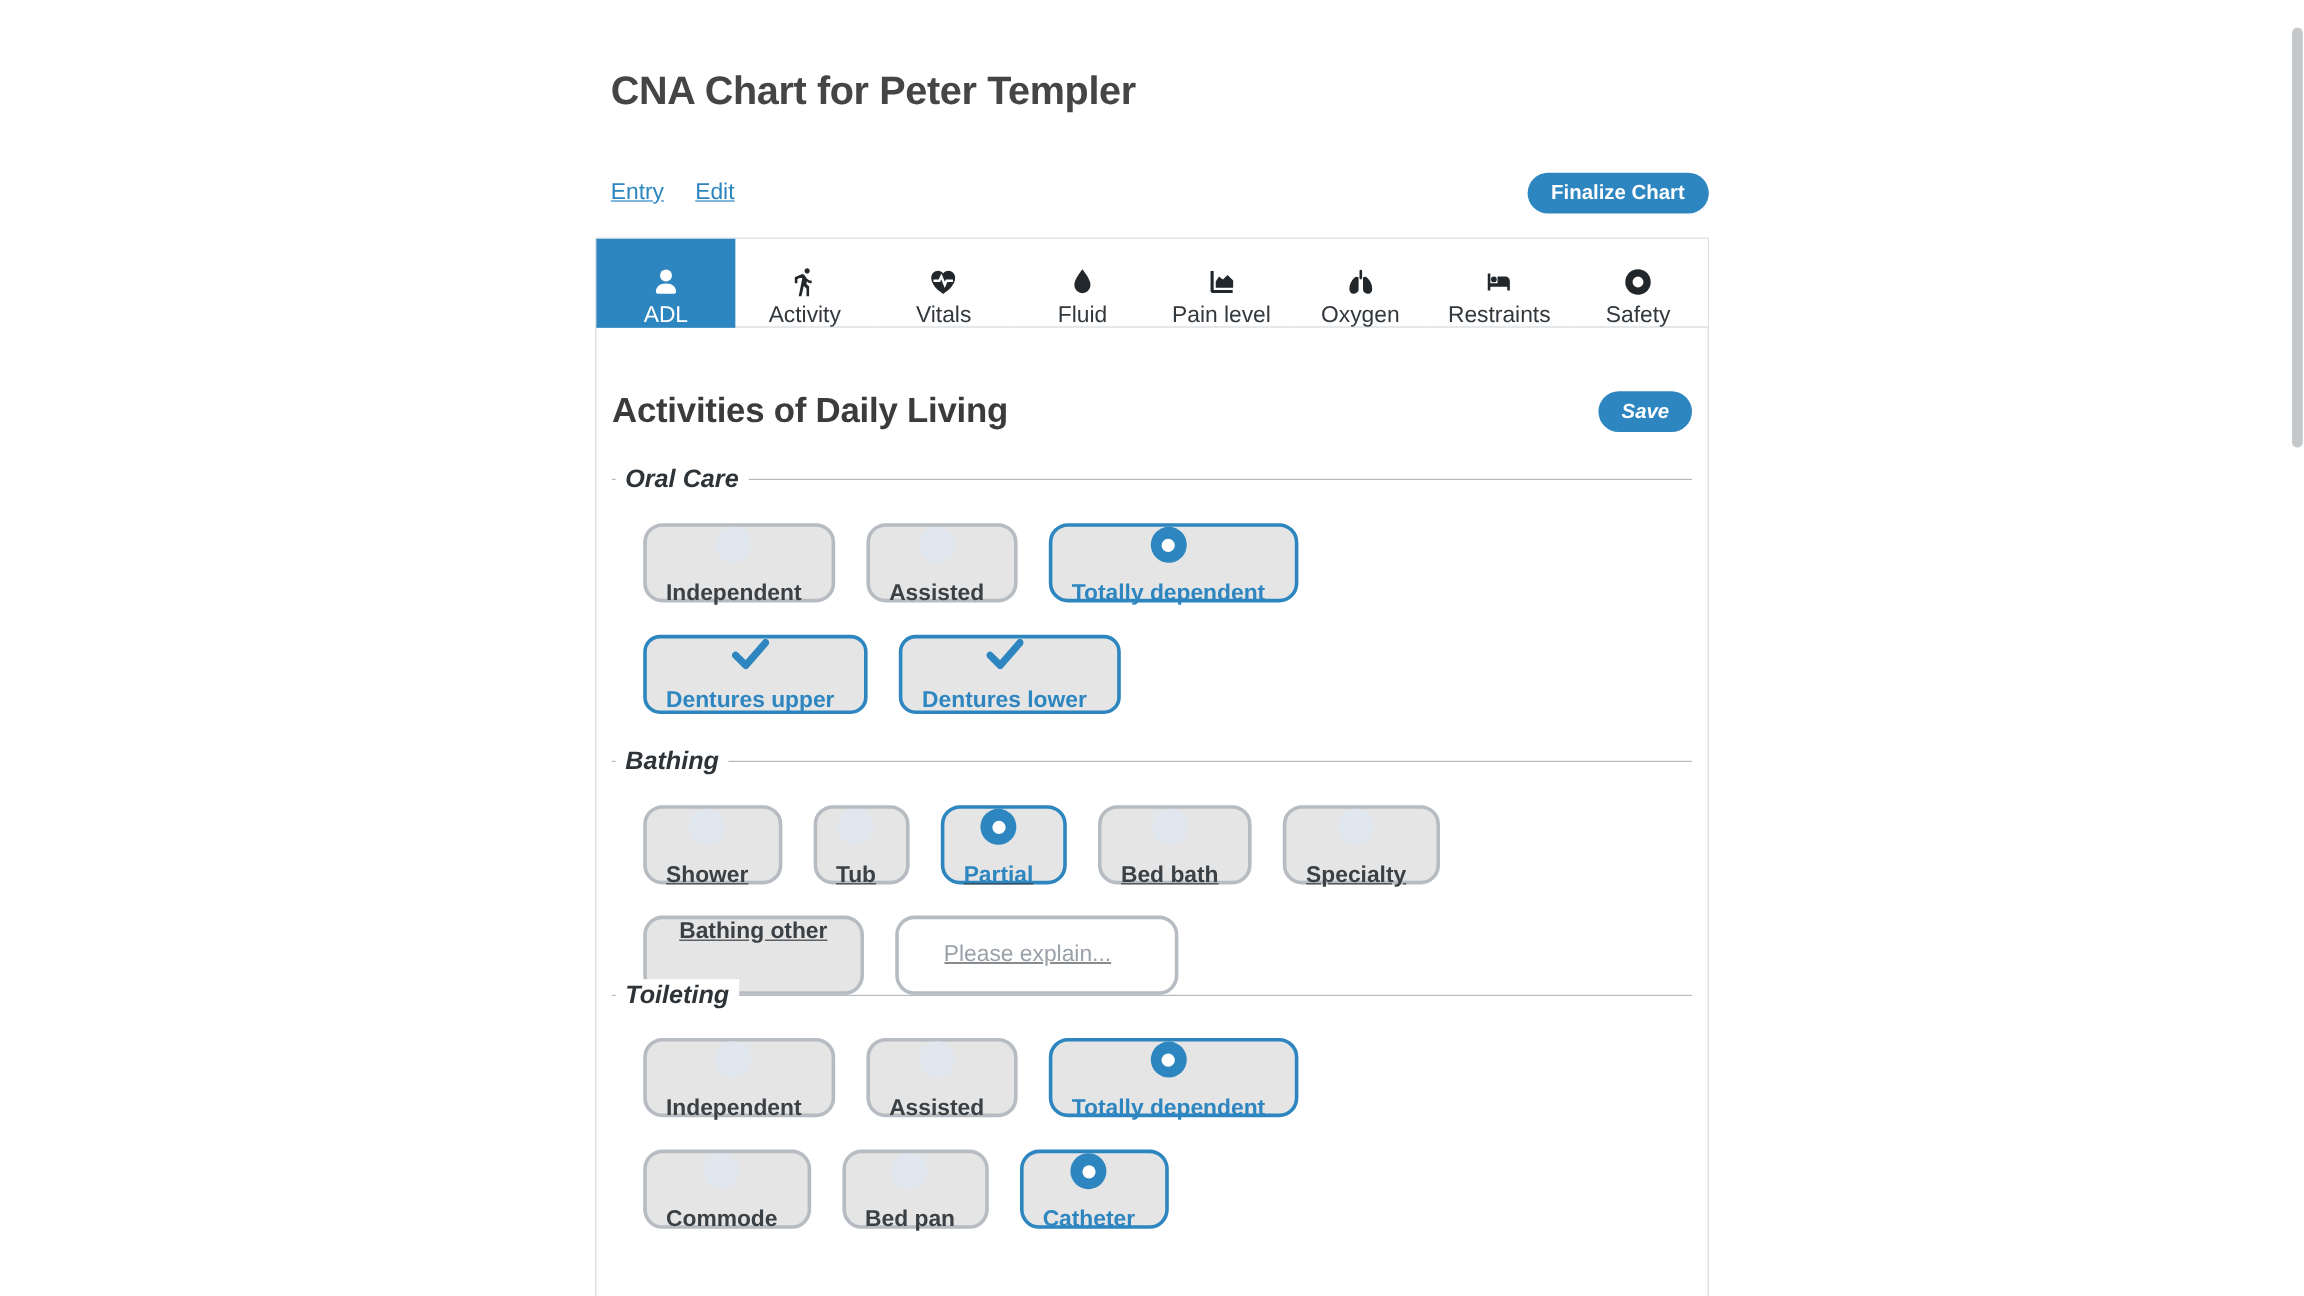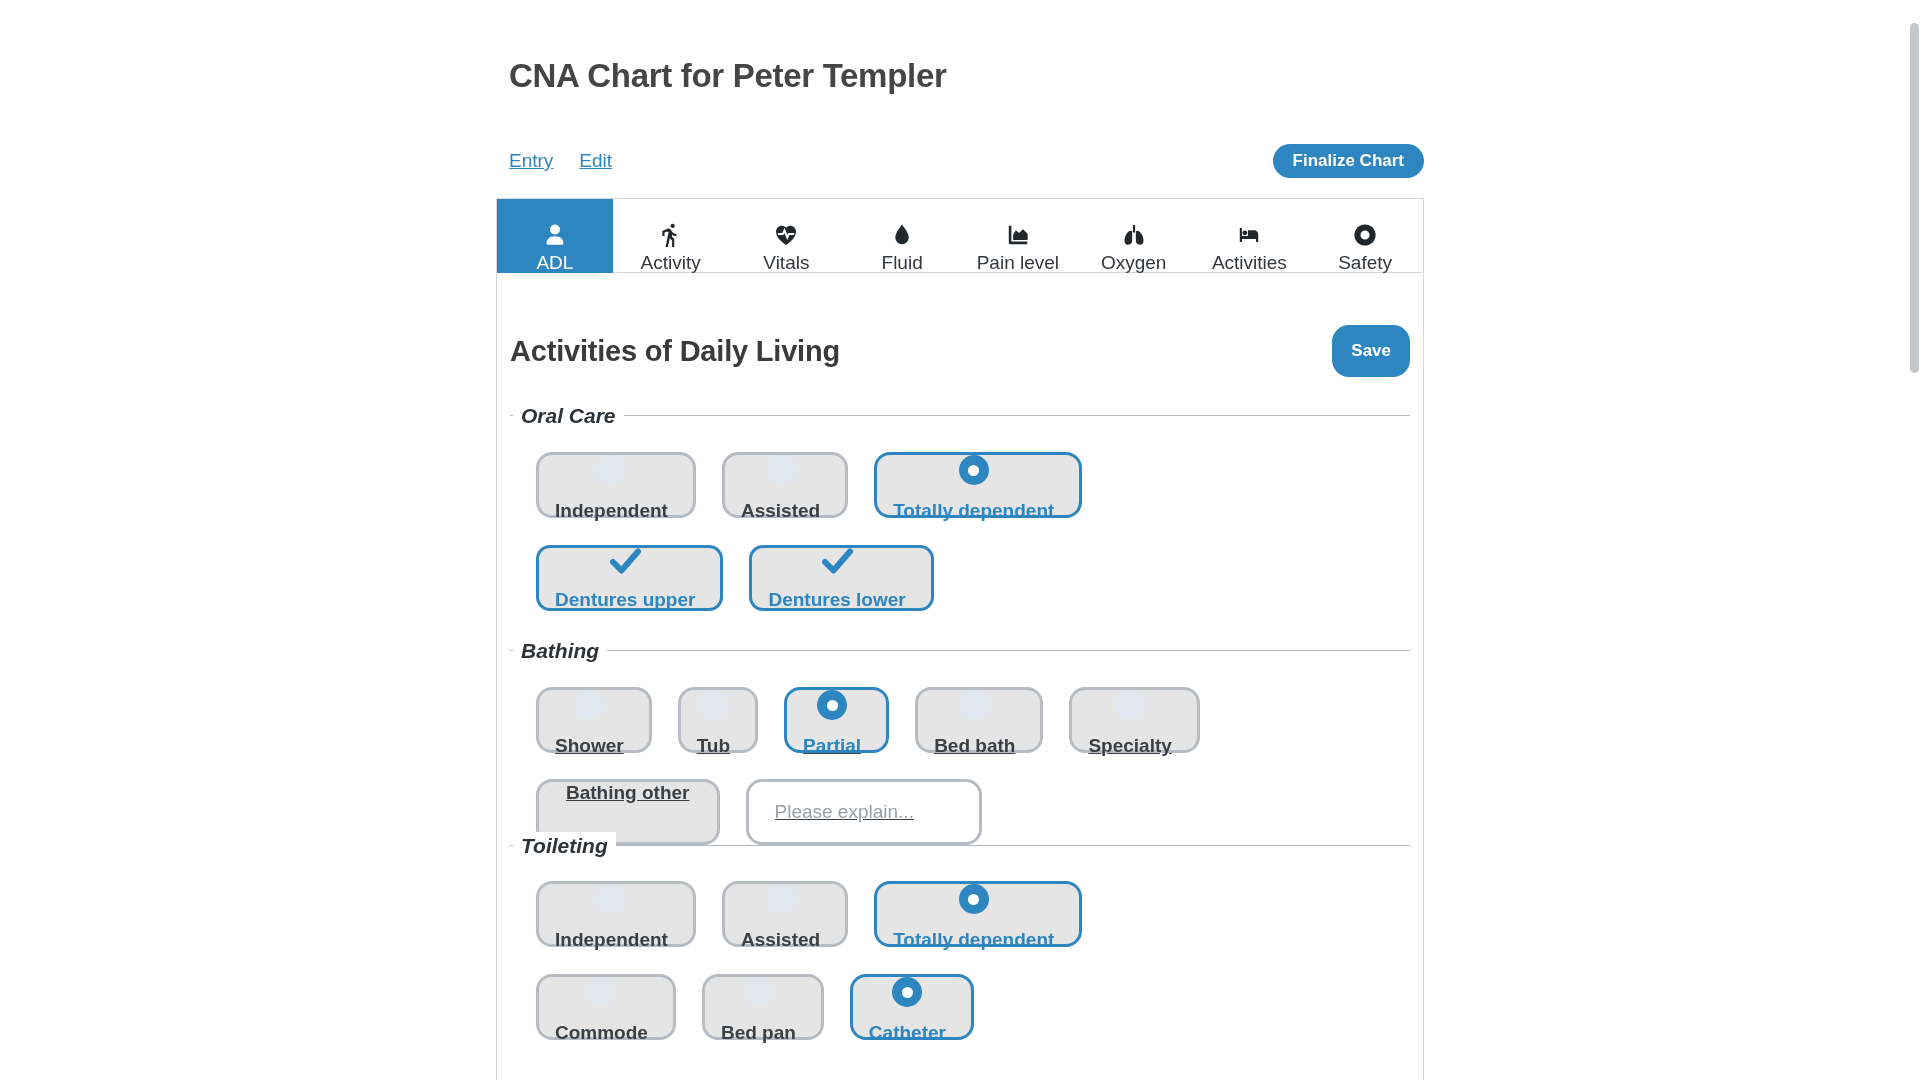--- a/index.html
+++ b/index.html
@@ -16,21 +16,21 @@
     font-family:"Liberation Sans","DejaVu Sans",sans-serif;color:var(--ink);
   }
   .content{position:absolute;left:496px;top:0;width:928px;}
   h1.page-title{margin:56px 0 0 13px;font-size:33px;line-height:40px;font-weight:700;color:#454545;letter-spacing:-.3px;}
   .toolbar{display:flex;justify-content:space-between;align-items:center;margin:48px 0 0 13px;height:34px;}
   .links{display:flex;gap:26px;}
   .links a{color:var(--accent);font-size:19px;text-decoration:underline;cursor:pointer;}
   .btn{background:var(--accent);color:#fff;border:none;border-radius:17px;font-weight:700;cursor:pointer;
        font-family:inherit;display:inline-flex;align-items:center;justify-content:center;}
   .btn-finalize{height:34px;padding:14px 20px;font-size:17px;}
-  .btn-save{height:52px;padding:0 19px;font-size:17px;}
+  .btn-save{height:34px;padding:0 19px;font-size:17px;font-style:italic;}
   .panel{margin-top:20px;border:1px solid var(--panel-border);background:#fff;min-height:900px;}
   .tabbar{display:flex;height:74px;}
   .tab{flex:1;display:flex;flex-direction:column;align-items:center;justify-content:flex-end;gap:5px;
        border-bottom:1px solid var(--panel-border);cursor:pointer;background:#fff;color:#33383d;}
   .tab .ticon{width:26px;height:26px;display:block;color:#22272b;}
   .tab .ticon svg{width:26px;height:26px;display:block;}
   .tab .tlabel{font-size:19px;line-height:19px;}
   .tab.active{background:var(--accent);border-bottom-color:var(--accent);color:#fff;}
   .tab.active .ticon{color:#fff;}
   .panel-body{padding:0 13px 70px 13px;}
@@ -49,21 +49,21 @@
         font-size:19px;font-weight:700;color:var(--ink);white-space:nowrap;flex-direction:column;}
   .card .dot{width:30px;height:30px;border-radius:50%;background:var(--circle);flex:none;position:relative;}
   .card.selected{border-color:var(--accent);color:var(--accent);}
   .card.selected .dot{background:var(--accent);}
   .card.selected .dot::after{content:"";position:absolute;inset:0;margin:auto;width:11px;height:11px;border-radius:50%;background:#fff;}
   .card.checked{border-color:var(--accent);color:var(--accent);border-radius:14px;}
   .card .checkmark{width:31px;height:26px;flex:none;color:var(--accent);}
   .card .checkmark svg{width:31px;height:26px;display:block;}
   .card.plain{padding:0 27px;}
   .text-input{height:66px;width:236px;border:3px solid var(--card-border);border-radius:16px;
-              padding:0 26px;font-size:19px;color:var(--ink);font-family:inherit;outline:none;background:#fff;}
+              padding:0 38px;font-size:19px;color:var(--ink);font-family:inherit;outline:none;background:#fff;}
   .text-input::placeholder{color:#9aa1a8;}
   .scrollbar-thumb{position:absolute;right:1px;top:23px;width:9px;height:350px;border-radius:5px;background:#c5c8cb;}
 </style>
 </head>
 <body>
 
 <div class="content">
 
   <h1 class="page-title">CNA Chart for Peter Templer</h1>
 
@@ -138,21 +138,21 @@
         <span class="tlabel">Oxygen</span>
       </div>
 
       <div class="tab">
         <span class="ticon">
           <svg viewBox="0 0 24 24" fill="currentColor">
               <path d="M3.5 5.5v13h2v-2.8h13v2.8h2v-7.2c0-2-1.6-3.6-3.6-3.6H11v5.2H5.5V5.5h-2z"></path>
               <circle cx="8.2" cy="10" r="2.2"></circle>
             </svg>
         </span>
-        <span class="tlabel">Activities</span>
+        <span class="tlabel">Restraints</span>
       </div>
 
       <div class="tab">
         <span class="ticon">
           <svg viewBox="0 0 24 24" fill="currentColor">
               <path fill-rule="evenodd" d="M12 2.2a9.8 9.8 0 1 0 0 19.6 9.8 9.8 0 0 0 0-19.6zm0 5.6a4.2 4.2 0 1 1 0 8.4 4.2 4.2 0 0 1 0-8.4z"></path>
               <path d="M5.2 5.2l3.2 3.2M15.6 15.6l3.2 3.2M18.8 5.2l-3.2 3.2M8.4 15.6l-3.2 3.2" stroke="currentColor" stroke-width="2" fill="none"></path>
             </svg>
         </span>
         <span class="tlabel">Safety</span>

